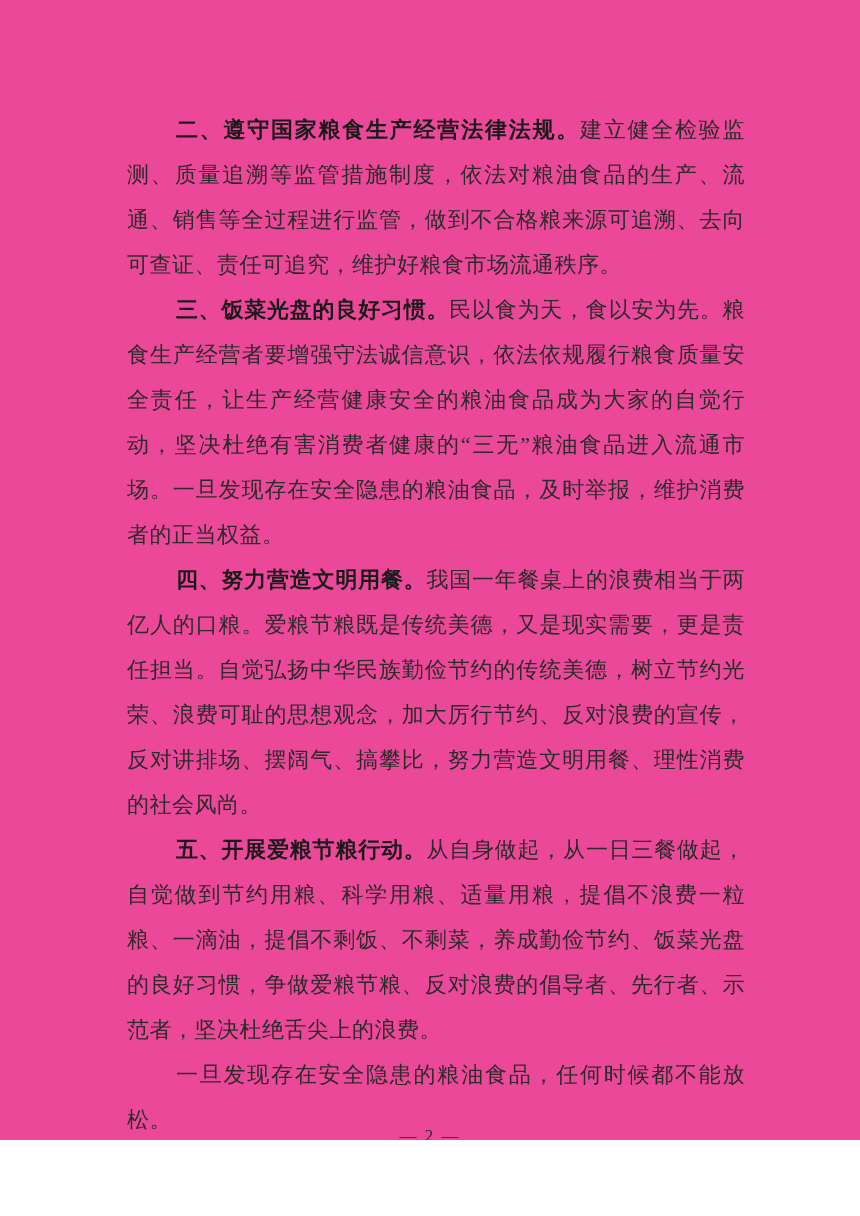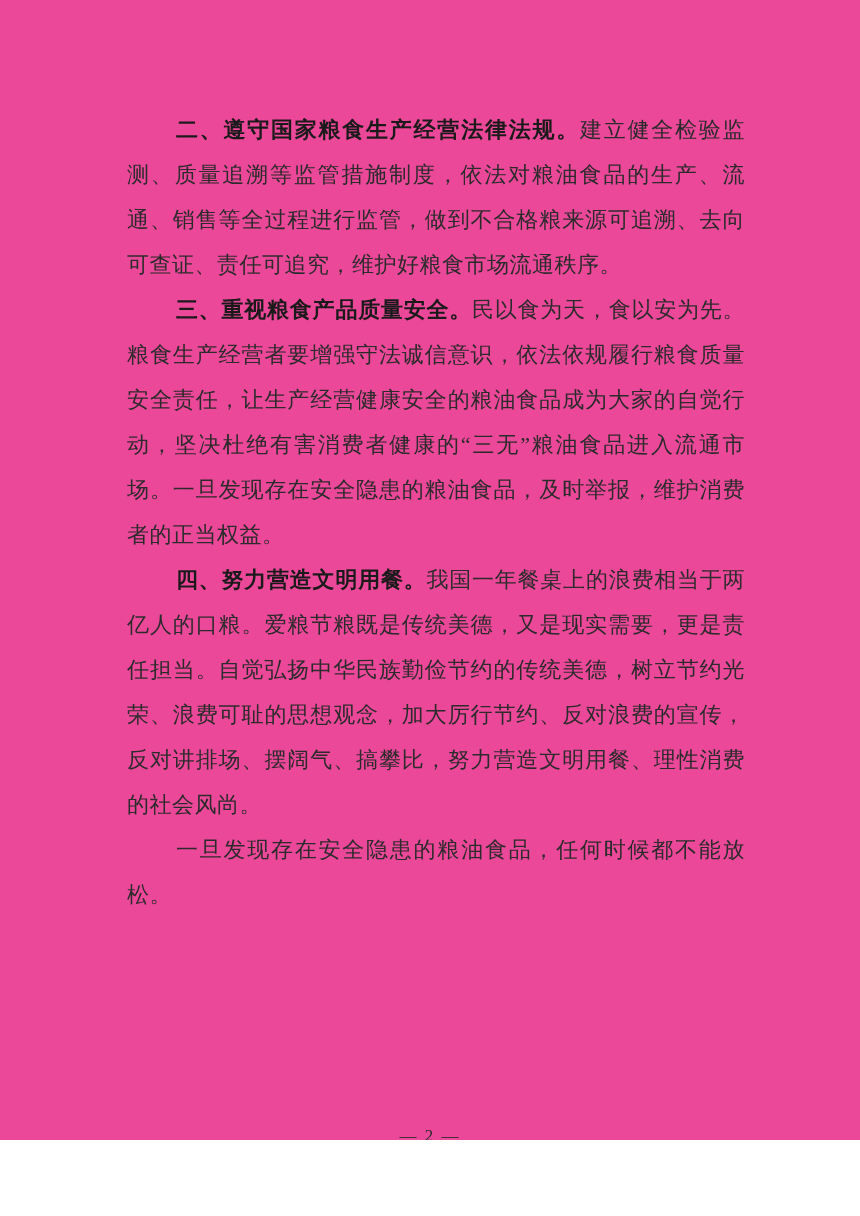--- a/index.html
+++ b/index.html
@@ -49,23 +49,24 @@
   }
 </style>
 </head>
 <body>
 
 <div class="page">
   <div class="content">
 
     <p class="para"><span class="head">二、遵守国家粮食生产经营法律法规。</span><span>建立健全检验监测、质量追溯等监管措施制度，依法对粮油食品的生产、流通、销售等全过程进行监管，做到不合格粮来源可追溯、去向可查证、责任可追究，维护好粮食市场流通秩序。</span></p>
 
-    <p class="para"><span class="head">三、重视粮食产品质量安全。</span><span>民以食为天，食以安为先。粮食生产经营者要增强守法诚信意识，依法依规履行粮食质量安全责任，让生产经营健康安全的粮油食品成为大家的自觉行动，坚决杜绝有害消费者健康的“三无”粮油食品进入流通市场。一旦发现存在安全隐患的粮油食品，及时举报，维护消费者的正当权益。</span></p>
+    <p class="para"><span class="head">三、饭菜光盘的良好习惯。</span><span>民以食为天，食以安为先。粮食生产经营者要增强守法诚信意识，依法依规履行粮食质量安全责任，让生产经营健康安全的粮油食品成为大家的自觉行动，坚决杜绝有害消费者健康的“三无”粮油食品进入流通市场。一旦发现存在安全隐患的粮油食品，及时举报，维护消费者的正当权益。</span></p>
 
     <p class="para"><span class="head">四、努力营造文明用餐。</span><span>我国一年餐桌上的浪费相当于两亿人的口粮。爱粮节粮既是传统美德，又是现实需要，更是责任担当。自觉弘扬中华民族勤俭节约的传统美德，树立节约光荣、浪费可耻的思想观念，加大厉行节约、反对浪费的宣传，反对讲排场、摆阔气、搞攀比，努力营造文明用餐、理性消费的社会风尚。</span></p>
 
+    <p class="para"><span class="head">五、开展爱粮节粮行动。</span><span>从自身做起，从一日三餐做起，自觉做到节约用粮、科学用粮、适量用粮，提倡不浪费一粒粮、一滴油，提倡不剩饭、不剩菜，养成勤俭节约、饭菜光盘的良好习惯，争做爱粮节粮、反对浪费的倡导者、先行者、示范者，坚决杜绝舌尖上的浪费。</span></p>
 
     <p class="para"><span class="head"></span><span>一旦发现存在安全隐患的粮油食品，任何时候都不能放松。</span></p>
 
   </div>
 
   <div class="page-number">— 2 —</div>
 </div>
 
 </body></html>

